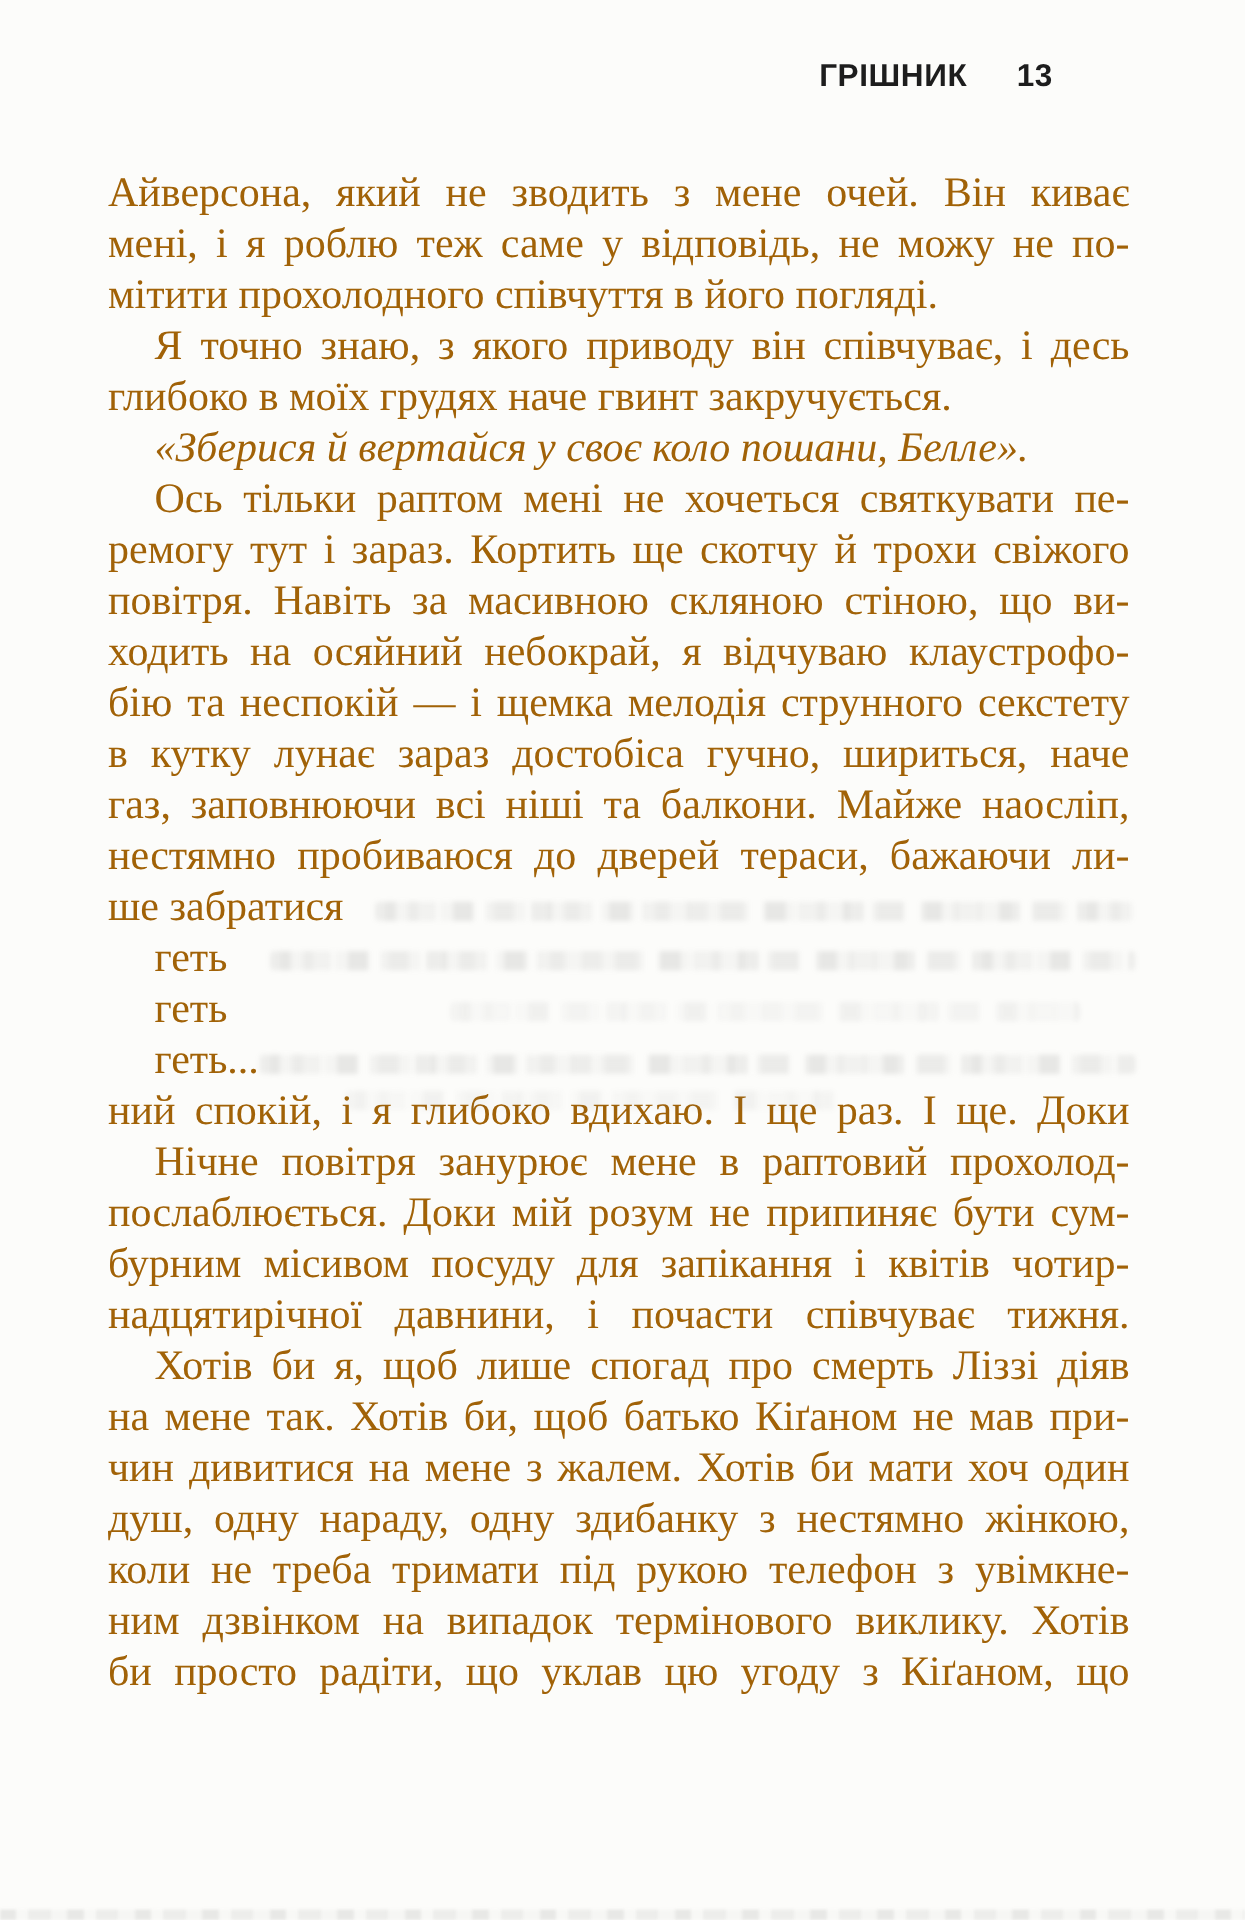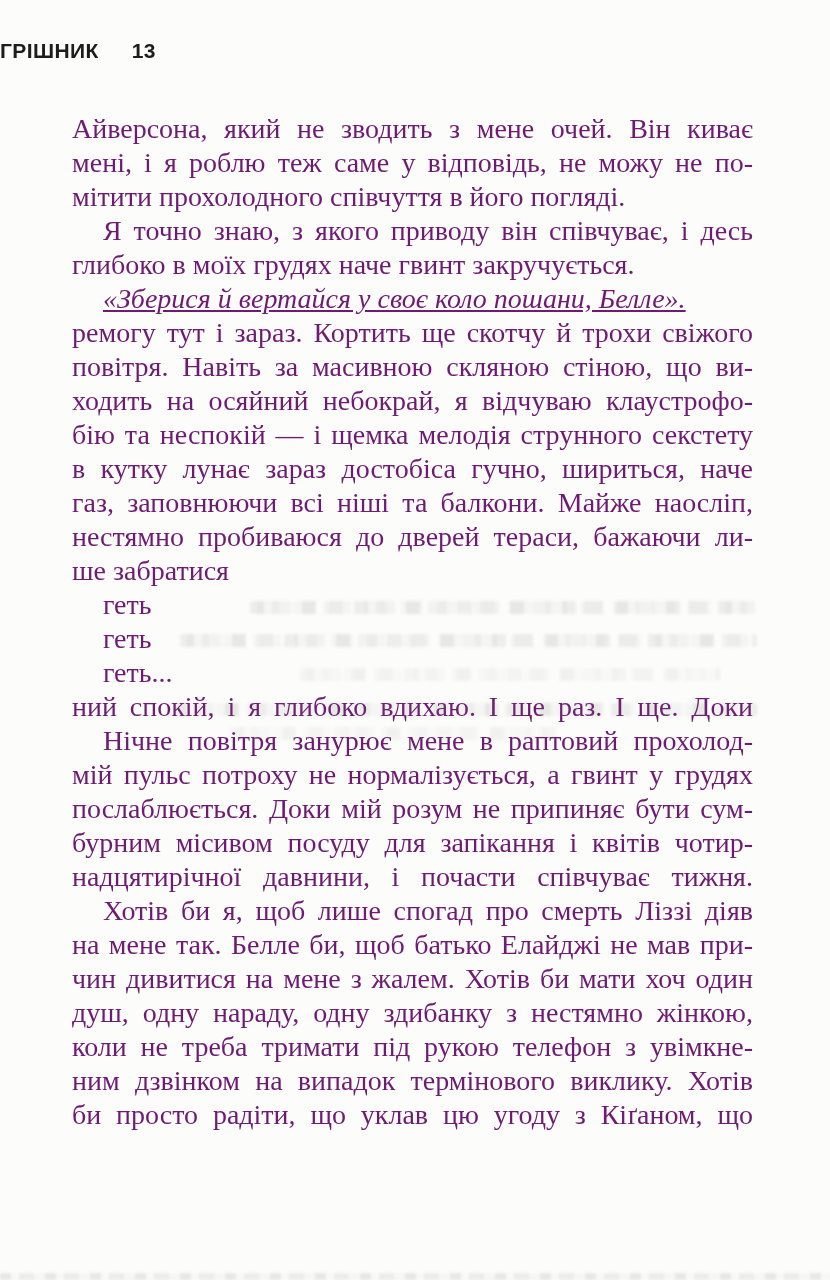--- a/index.html
+++ b/index.html
@@ -6,34 +6,34 @@
   body{
     width:830px;height:1280px;position:relative;overflow:hidden;
     background:#fcfcfa;
     font-family:"Liberation Serif","DejaVu Serif",serif;
     color:#1b1b1b;
   }
   .page{position:absolute;inset:0;}
   
   .header{
     position:absolute;top:39px;left:0;width:702px;
-    display:flex;align-items:baseline;gap:33px;
+    display:flex;justify-content:flex-end;align-items:baseline;gap:33px;
     font-family:"Liberation Sans","DejaVu Sans",sans-serif;
     font-weight:bold;font-size:21px;letter-spacing:.4px;color:#1d1d1d;
   }
   
   .bodytext{
     position:absolute;left:72px;top:112px;width:681px;
-    font-size:28px;line-height:34px;color:#701a75;
+    font-size:28px;line-height:34px;color:#a16207;
   }
   .ln{height:34px;overflow:visible;}
   .j{text-align:justify;text-align-last:justify;}
   .e{text-align:center;text-align-last:left;}
   .i1{padding-left:31px;}
-  .it{font-style:italic;text-decoration:underline;}
+  .it{font-style:italic;}
   
   .ghost{
     position:absolute;height:13px;border-radius:3px;
     background:
       repeating-linear-gradient(90deg,
         rgba(110,110,110,.10) 0 14px, rgba(110,110,110,0) 14px 22px,
         rgba(110,110,110,.07) 22px 41px, rgba(110,110,110,0) 41px 52px),
       repeating-linear-gradient(90deg,
         rgba(120,120,120,0) 0 7px, rgba(120,120,120,.05) 7px 29px,
         rgba(120,120,120,0) 29px 36px);
@@ -64,39 +64,39 @@
     <span>13</span>
   </div>
 
   <div class="bodytext">
     <div class="ln j">Айверсона, який не зводить з мене очей. Він киває</div>
     <div class="ln j">мені, і я роблю теж саме у відповідь, не можу не по-</div>
     <div class="ln e">мітити прохолодного співчуття в його погляді.</div>
     <div class="ln j i1">Я точно знаю, з якого приводу він співчуває, і десь</div>
     <div class="ln e">глибоко в моїх грудях наче гвинт закручується.</div>
     <div class="ln e i1 it">«Зберися й вертайся у своє коло пошани, Белле».</div>
+    <div class="ln j i1">Ось тільки раптом мені не хочеться святкувати пе-</div>
     <div class="ln j">ремогу тут і зараз. Кортить ще скотчу й трохи свіжого</div>
     <div class="ln j">повітря. Навіть за масивною скляною стіною, що ви-</div>
     <div class="ln j">ходить на осяйний небокрай, я відчуваю клаустрофо-</div>
     <div class="ln j">бію та неспокій — і щемка мелодія струнного секстету</div>
     <div class="ln j">в кутку лунає зараз достобіса гучно, шириться, наче</div>
     <div class="ln j">газ, заповнюючи всі ніші та балкони. Майже наосліп,</div>
     <div class="ln j">нестямно пробиваюся до дверей тераси, бажаючи ли-</div>
     <div class="ln e">ше забратися</div>
     <div class="ln e i1">геть</div>
     <div class="ln e i1">геть</div>
     <div class="ln e i1">геть...</div>
     <div class="ln j">ний спокій, і я глибоко вдихаю. І ще раз. І ще. Доки</div>
     <div class="ln j i1">Нічне повітря занурює мене в раптовий прохолод-</div>
-    <div class="ln j">мій пульс потроху не нормалізується, а гвинт у грудях</div>
     <div class="ln j">послаблюється. Доки мій розум не припиняє бути сум-</div>
     <div class="ln j">бурним місивом посуду для запікання і квітів чотир-</div>
     <div class="ln j">надцятирічної давнини, і почасти співчуває тижня.</div>
     <div class="ln j i1">Хотів би я, щоб лише спогад про смерть Ліззі діяв</div>
-    <div class="ln j">на мене так. Белле би, щоб батько Елайджі не мав при-</div>
+    <div class="ln j">на мене так. Хотів би, щоб батько Кіґаном не мав при-</div>
     <div class="ln j">чин дивитися на мене з жалем. Хотів би мати хоч один</div>
     <div class="ln j">душ, одну нараду, одну здибанку з нестямно жінкою,</div>
     <div class="ln j">коли не треба тримати під рукою телефон з увімкне-</div>
     <div class="ln j">ним дзвінком на випадок термінового виклику. Хотів</div>
     <div class="ln j">би просто радіти, що уклав цю угоду з Кіґаном, що</div>
   </div>
 
   <div class="ghost g1"></div>
   <div class="ghost g2"></div>
   <div class="ghost g3"></div>

